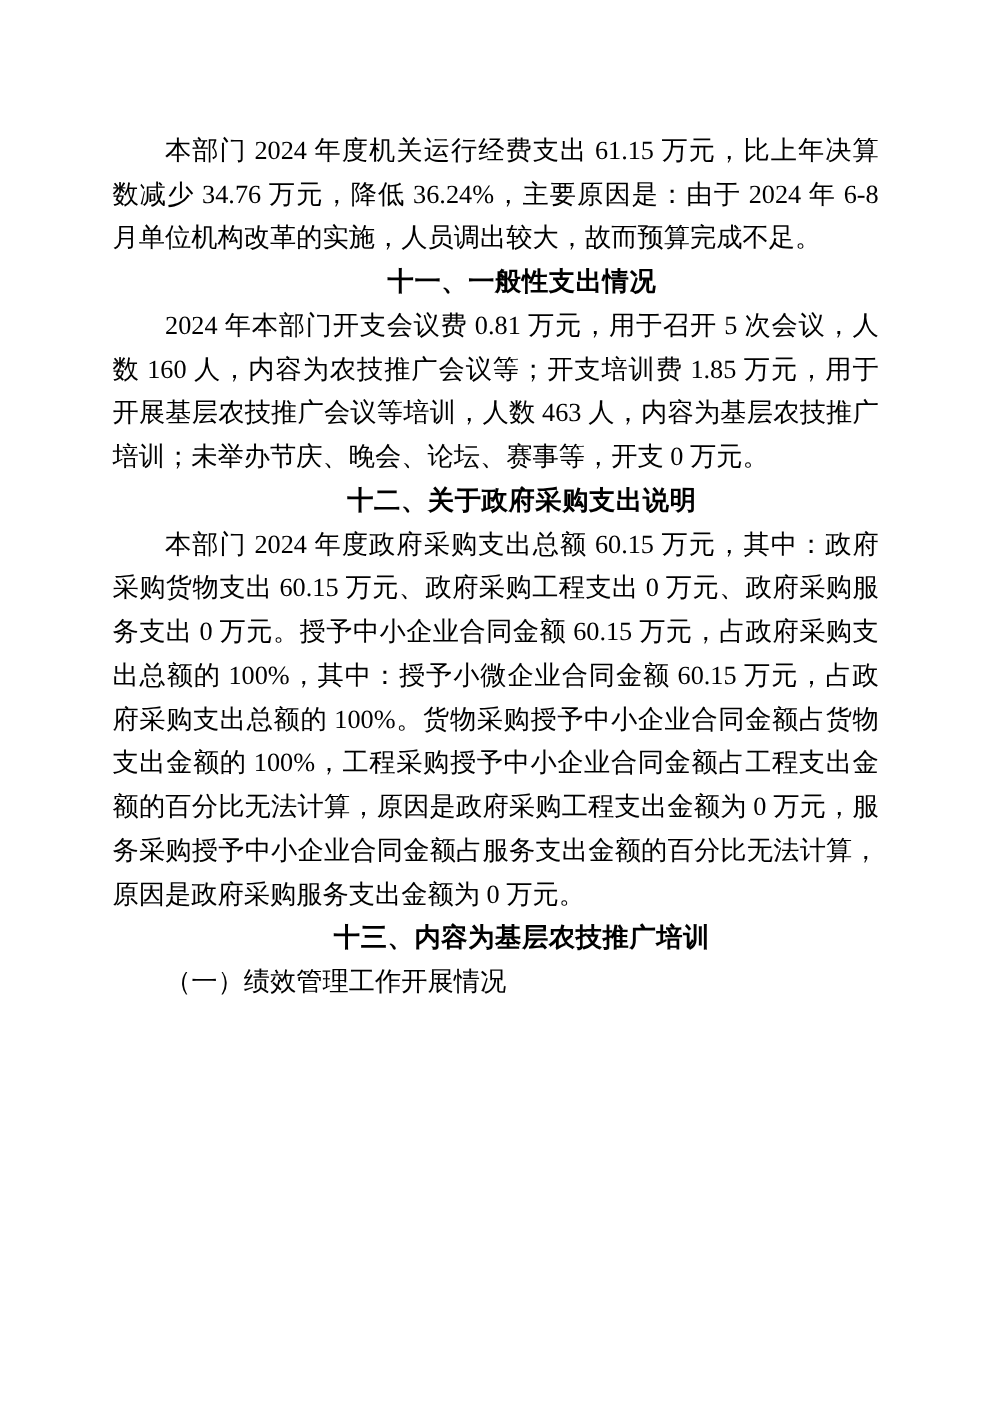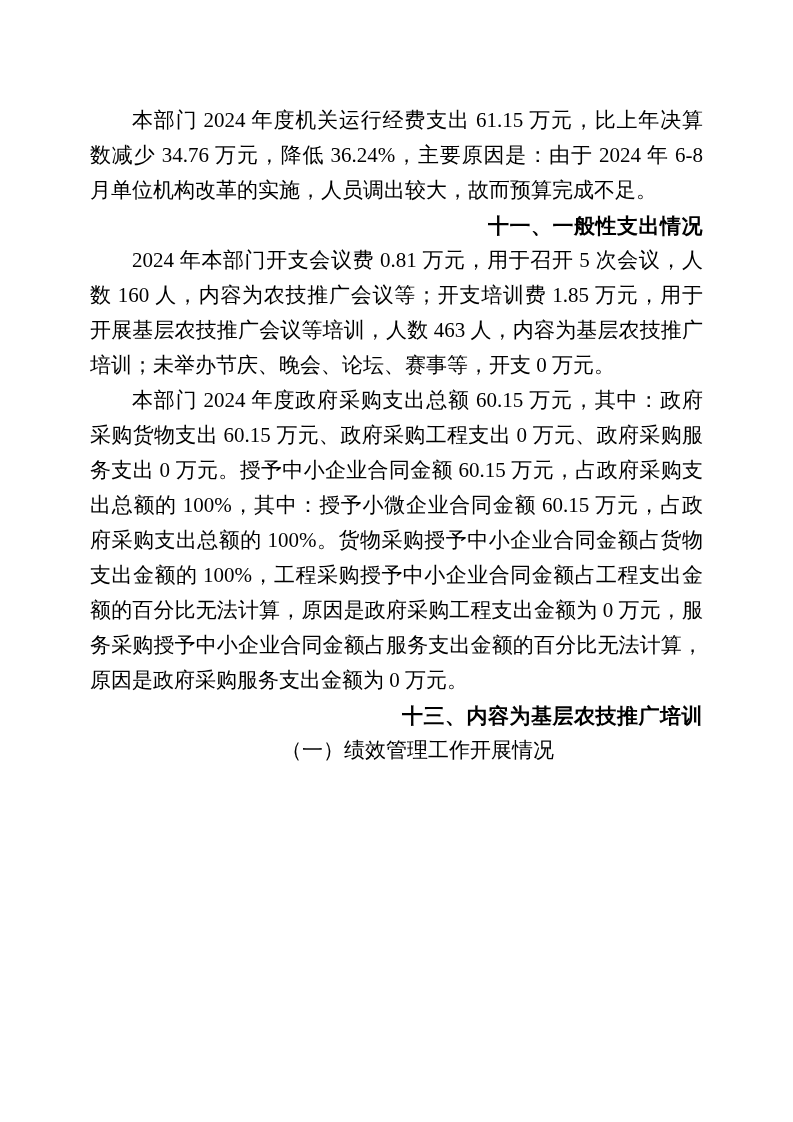--- a/index.html
+++ b/index.html
@@ -31,33 +31,34 @@
     padding: 0;
   }
   .paragraph {
     text-indent: 2em;
     text-align: justify;
   }
   .heading {
     font-family: "Liberation Sans", "DejaVu Sans", sans-serif;
     font-weight: bold;
     text-indent: 2em;
-    text-align: right;
+    text-align: center;
     letter-spacing: 0.5px;
   }
   .subheading {
     text-indent: 2em;
-    text-align: center;
+    text-align: left;
   }
 </style>
 </head>
 <body>
 
 <div class="page">
   <div class="content">
       <div class="block paragraph">本部门 2024 年度机关运行经费支出 61.15 万元，比上年决算数减少 34.76 万元，降低 36.24%，主要原因是：由于 2024 年 6-8 月单位机构改革的实施，人员调出较大，故而预算完成不足。</div>
       <div class="block heading">十一、一般性支出情况</div>
       <div class="block paragraph">2024 年本部门开支会议费 0.81 万元，用于召开 5 次会议，人数 160 人，内容为农技推广会议等；开支培训费 1.85 万元，用于开展基层农技推广会议等培训，人数 463 人，内容为基层农技推广培训；未举办节庆、晚会、论坛、赛事等，开支 0 万元。</div>
+      <div class="block heading">十二、关于政府采购支出说明</div>
       <div class="block paragraph">本部门 2024 年度政府采购支出总额 60.15 万元，其中：政府采购货物支出 60.15 万元、政府采购工程支出 0 万元、政府采购服务支出 0 万元。授予中小企业合同金额 60.15 万元，占政府采购支出总额的 100%，其中：授予小微企业合同金额 60.15 万元，占政府采购支出总额的 100%。货物采购授予中小企业合同金额占货物支出金额的 100%，工程采购授予中小企业合同金额占工程支出金额的百分比无法计算，原因是政府采购工程支出金额为 0 万元，服务采购授予中小企业合同金额占服务支出金额的百分比无法计算，原因是政府采购服务支出金额为 0 万元。</div>
       <div class="block heading">十三、内容为基层农技推广培训</div>
       <div class="block subheading">（一）绩效管理工作开展情况</div>
     </div>
 </div>
 
 </body></html>

